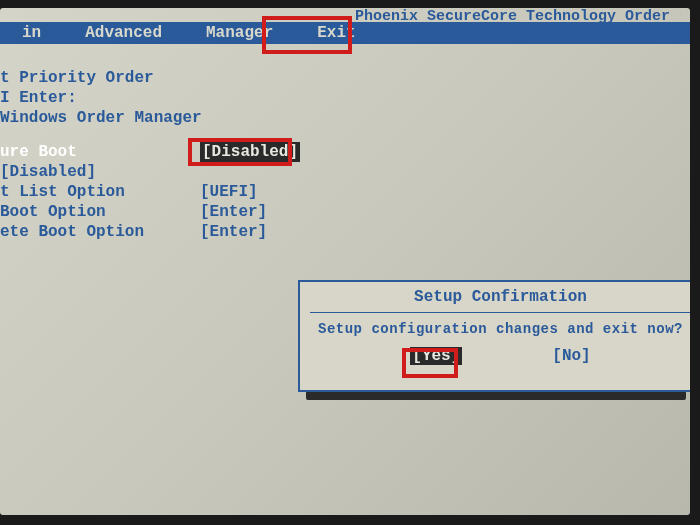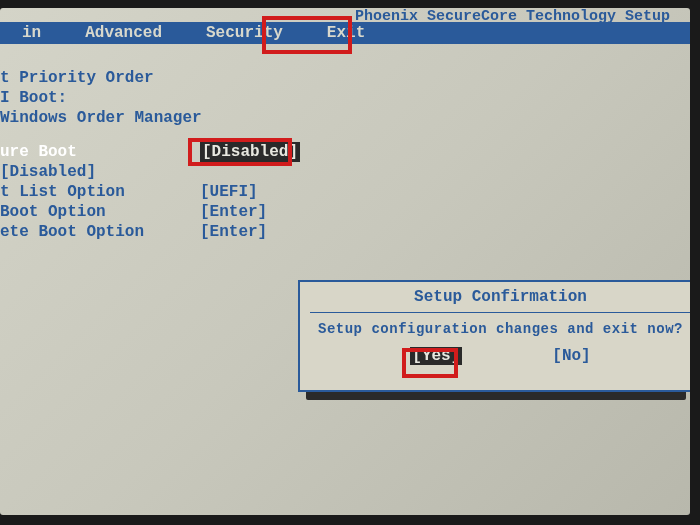--- a/index.html
+++ b/index.html
@@ -109,35 +109,35 @@
     pointer-events: none;
   }
   .rb1 { top: 8px; left: 262px; width: 90px; height: 38px; }
   .rb2 { top: 130px; left: 188px; width: 104px; height: 28px; }
   .rb3 { top: 340px; left: 402px; width: 56px; height: 30px; }
 </style>
 </head>
 <body>
 
 <div class="screen">
-  <div class="top-title">Phoenix SecureCore Technology Setup</div>
+  <div class="top-title">Phoenix SecureCore Technology Order</div>
 
   <div class="header-bar">
     <span class="menu-item">in</span>
     <span class="menu-item">Advanced</span>
-    <span class="menu-item">Security</span>
+    <span class="menu-item">Manager</span>
     <span class="menu-item">Exit</span>
   </div>
 
   <div class="content">
     <div class="row">
         <span class="label">t Priority Order</span>
       </div>
     <div class="row">
-        <span class="label">I Boot:</span>
+        <span class="label">I Enter:</span>
       </div>
     <div class="row">
         <span class="label">Windows Order Manager</span>
       </div>
     <div class="row" style="height:14px"></div>
 
     <div class="row highlight">
       <span class="label" style="color:#ffffff;background:transparent">ure Boot</span>
       <span class="value"><span class="value-selected">[Disabled]</span></span>
     </div>

